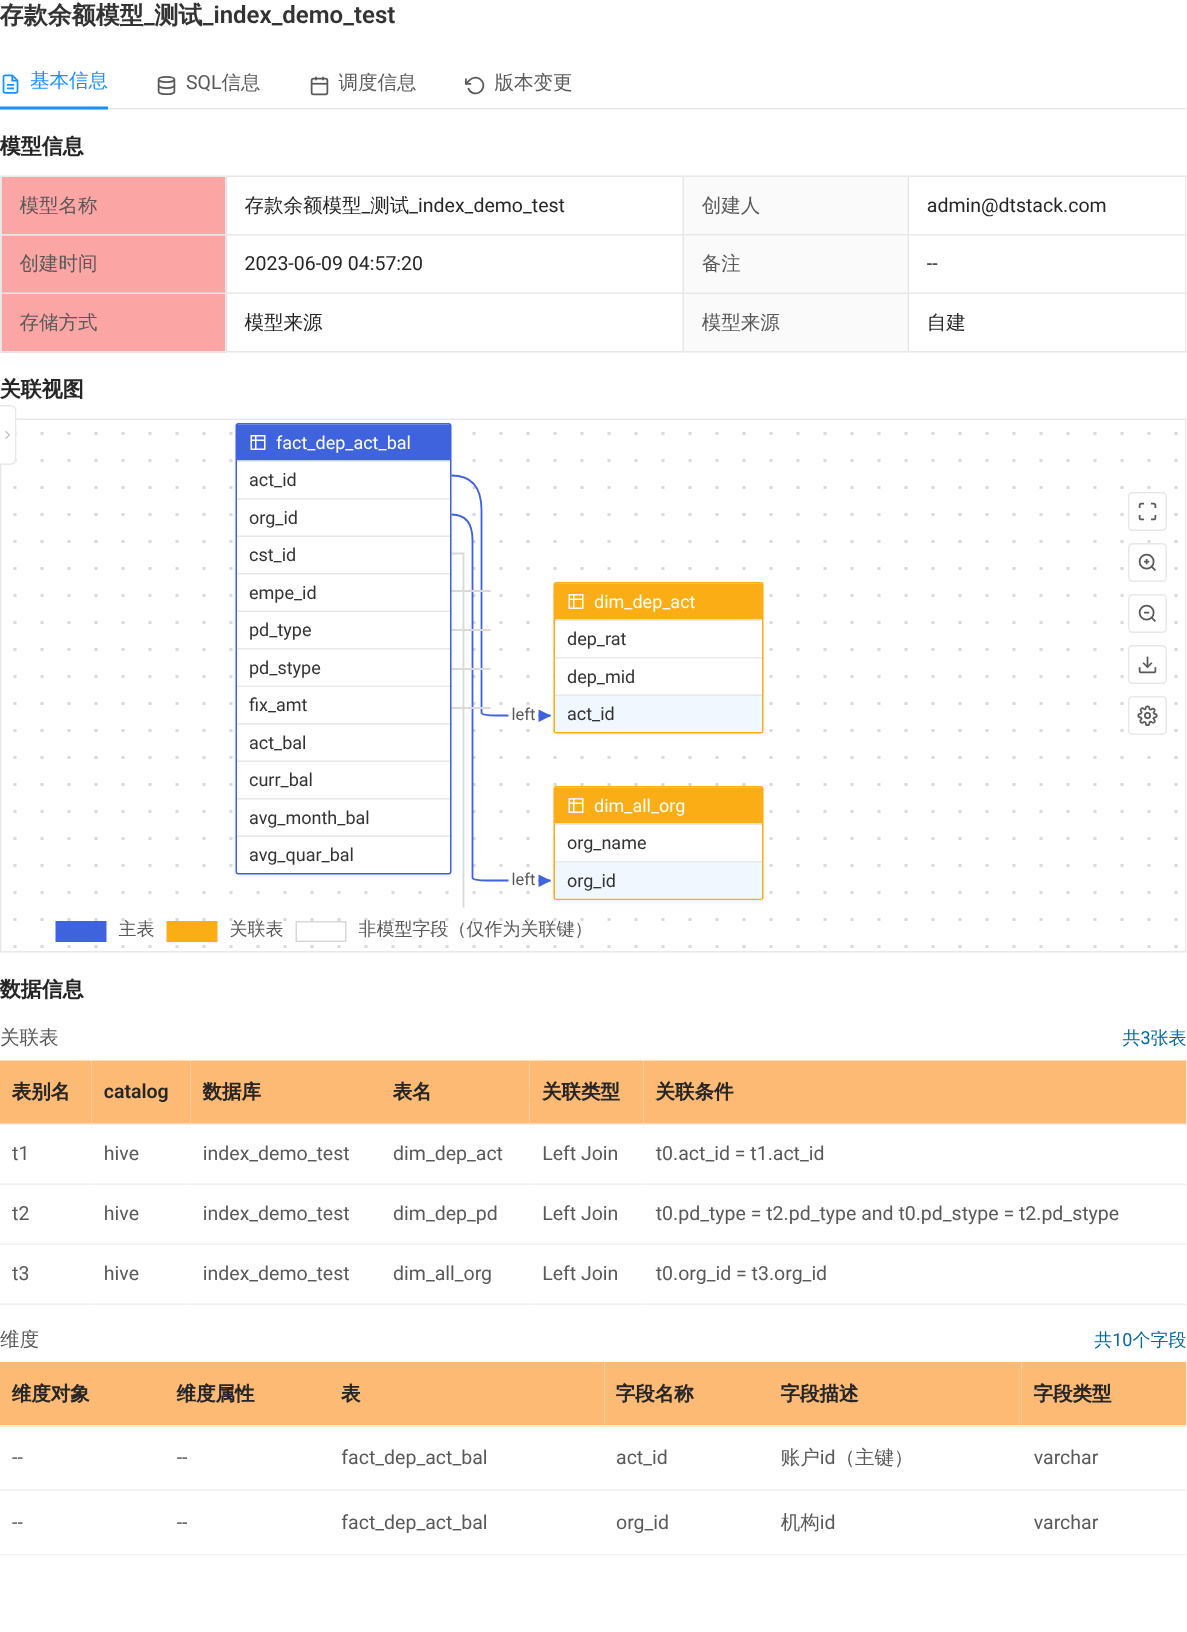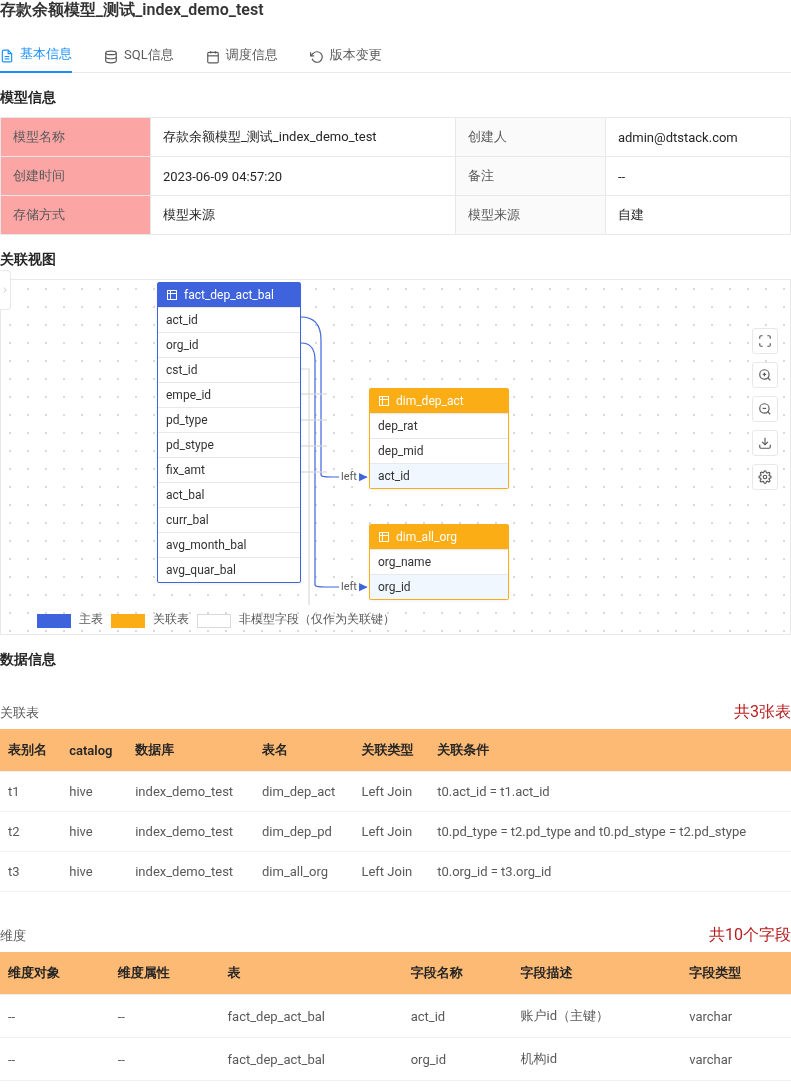--- a/index.html
+++ b/index.html
@@ -56,21 +56,21 @@
 .legend-swatch { width: 34px; height: 14px; display: inline-block; }
 .lg-main { background: #3e63dd; }
 .lg-rel { background: #faad14; }
 .lg-nonmodel { background: #fff; border: 1px solid #d9d9d9; width: 34px; height: 14px; display:inline-block;}
 
 .expand-handle { position: absolute; left: -1px; top: 270px; width: 12px; height: 40px; border: 1px solid #e8e8e8; border-left: none; border-radius: 0 4px 4px 0; background: #fff; display:flex; align-items:center; justify-content:center; color:#bfbfbf; cursor:pointer; }
 
 
 .sub-header-row { display: flex; justify-content: space-between; align-items: baseline; margin: 14px 0 6px 0; }
 .sub-title { font-size: 13px; color: #595959; }
-.sub-count { font-size: 16px; color: #b91c1c; margin-top: 19px; }
+.sub-count { font-size: 12px; color: #0369a1; }
 
 .data-table { width: 100%; border-collapse: collapse; }
 .data-table th, .data-table td { text-align: left; padding: 12px 8px; border-bottom: 1px solid #f0f0f0; font-size: 13px; }
 .data-table th { color: #262626; font-weight: 600; background: #fdba74; }
 .data-table td { color: #595959; }
 
 svg { display: block; }
 </style>
 </head>
 <body>

